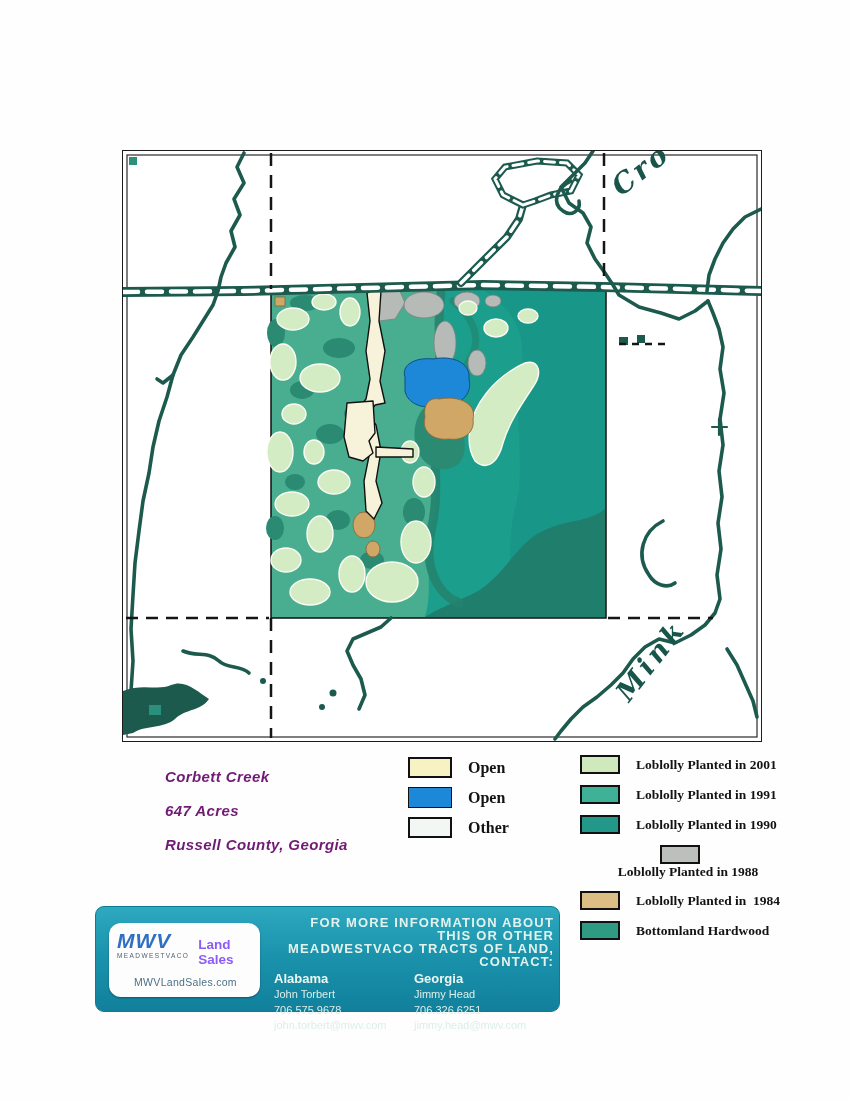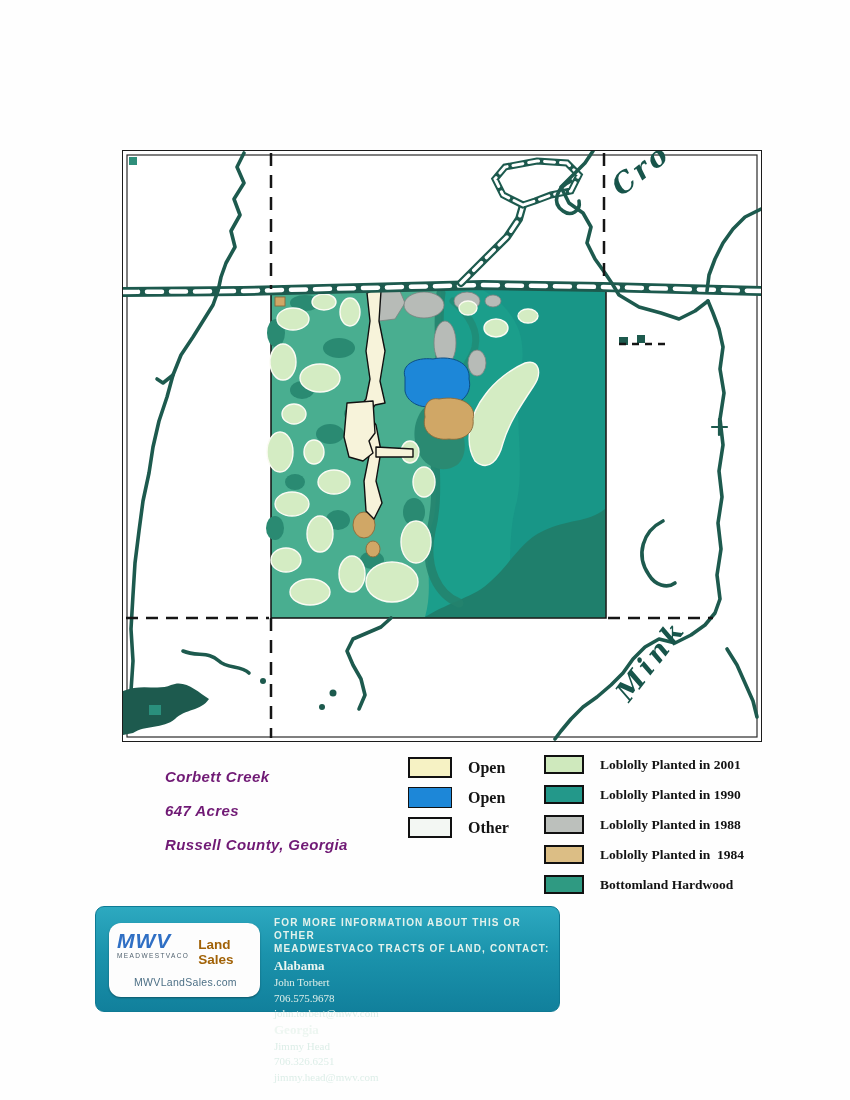--- a/index.html
+++ b/index.html
@@ -25,25 +25,25 @@
   .legend-right .legend-label{font-size:13.5px;}
   
   .footer{position:absolute;left:95px;top:906px;width:465px;height:106px;border-radius:9px;
           background:linear-gradient(180deg,#2da9c0 0%,#1b93ac 45%,#11809c 100%);
           border:1px solid #0e7astylenone;border:1px solid #0e7a94;box-sizing:border-box;}
   .logo-card{position:absolute;left:13px;top:16px;width:151px;height:74px;background:#fdfdfd;
              border-radius:12px;box-shadow:0 1px 2px rgba(0,0,0,.35);padding:8px 6px 4px 8px;box-sizing:border-box;}
   .logo-row{display:flex;align-items:flex-start;}
   .mwv{font-size:21px;font-weight:700;font-style:italic;color:#2f6fc4;letter-spacing:1px;line-height:20px;}
   .mwv-co{font-size:6.5px;letter-spacing:1.4px;color:#51626f;margin-top:1px;}
-  .land-sales{font-size:13.5px;font-weight:600;color:#a16207;margin-left:9px;margin-top:6px;}
+  .land-sales{font-size:13.5px;font-weight:600;color:#8b5cf6;margin-left:9px;margin-top:6px;}
   .website{margin-top:9px;text-align:center;font-size:10.5px;color:#4d7086;letter-spacing:.3px;}
   .footer-info{position:absolute;left:178px;top:9px;width:280px;color:#e7f4ef;}
-  .f-line{font-size:10px;font-weight:700;letter-spacing:1.15px;color:#e3f2ec;line-height:13px;}
-  .contact-cols{display:flex;margin-top:3px;font-family:Liberation Serif, serif;flex-direction:column;}
+  .f-line{font-size:13px;font-weight:700;letter-spacing:1.15px;color:#e3f2ec;line-height:13px;text-align:right;}
+  .contact-cols{display:flex;margin-top:3px;font-family:Liberation Sans, sans-serif;}
   .contact-col{width:140px;}
   .c-region{font-size:13px;font-weight:600;color:#edf6f1;margin-bottom:1px;}
   .c-line{font-size:11px;color:#ddeee8;line-height:15.5px;}
 </style>
 </head>
 <body>
 
 <div class="page">
 
   <div class="map-frame">
@@ -185,30 +185,34 @@
     <div class="legend-row">
       <span class="swatch thin" style="background-color: rgb(29, 135, 216);"></span>
       <span class="legend-label">Open</span>
     </div>
     <div class="legend-row">
       <span class="swatch" style="background-color: rgb(243, 247, 243);"></span>
       <span class="legend-label">Other</span>
     </div>
   </div>
 
-  <div class="legend legend-right" style="left:544px;top:755px;">
+  <div class="legend legend-right" style="left:580px;top:755px;">
     <div class="legend-row">
       <span class="swatch" style="background-color: rgb(207, 233, 189);"></span>
       <span class="legend-label">Loblolly Planted in 2001</span>
     </div>
     <div class="legend-row">
+      <span class="swatch" style="background-color: rgb(63, 177, 151);"></span>
+      <span class="legend-label">Loblolly Planted in 1991</span>
+    </div>
+    <div class="legend-row">
       <span class="swatch" style="background-color: rgb(35, 152, 138);"></span>
       <span class="legend-label">Loblolly Planted in 1990</span>
     </div>
-    <div class="legend-row" style="margin-top:3px;">
+    <div class="legend-row" style="margin-top:3px;flex-direction:column;">
       <span class="swatch" style="background-color: rgb(188, 192, 188);"></span>
       <span class="legend-label">Loblolly Planted in 1988</span>
     </div>
     <div class="legend-row">
       <span class="swatch" style="background-color: rgb(220, 190, 133);"></span>
       <span class="legend-label">Loblolly Planted in  1984</span>
     </div>
     <div class="legend-row">
       <span class="swatch" style="background-color: rgb(47, 154, 130);"></span>
       <span class="legend-label">Bottomland Hardwood</span>

